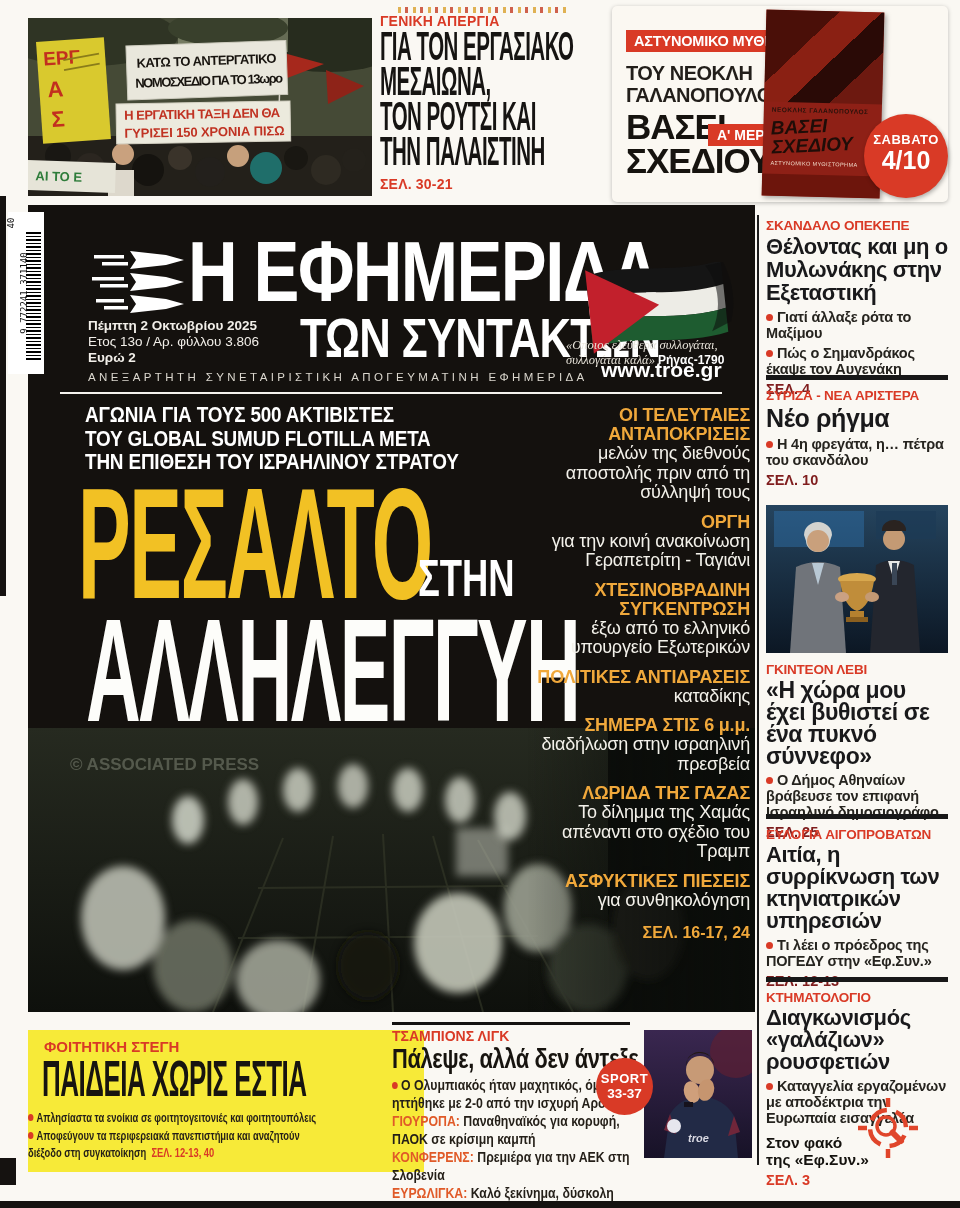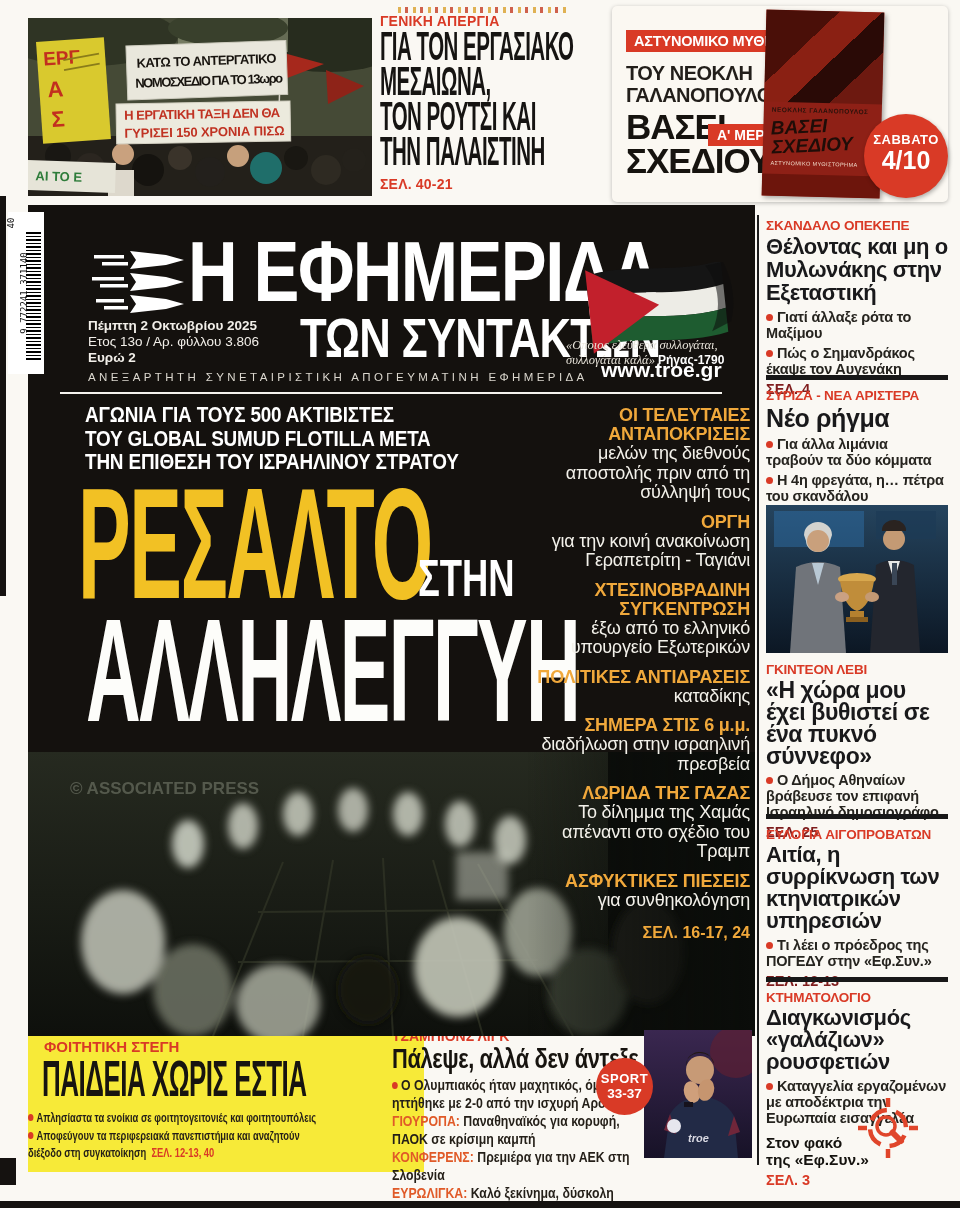--- a/index.html
+++ b/index.html
@@ -62,21 +62,21 @@
   #mh-rule{left:60px;top:392px;width:662px;height:2px;background:#f5f3ee;z-index:4;}
   
   #deck{left:85px;top:404px;color:#fff;font-weight:700;font-size:21.5px;line-height:23.5px;letter-spacing:-.2px;z-index:5;}
   #deck .cx{transform:scaleX(.88);}
   #h-yellow{left:78px;top:468px;color:#f2c124;font-size:158px;line-height:150px;font-weight:800;z-index:5;}
   #h-yellow .cx{transform:scaleX(.5);letter-spacing:-3px;}
   #h-sthn{left:418px;top:548px;color:#fff;font-size:52px;font-weight:800;z-index:5;}
   #h-sthn .cx{transform:scaleX(.7);}
   #h-white{left:86px;top:602px;color:#fdfdfa;font-size:146px;line-height:138px;font-weight:800;z-index:5;}
   #h-white .cx{transform:scaleX(.52);letter-spacing:-3px;}
-  #lead-photo{left:28px;top:728px;width:727px;height:360px;z-index:1;margin-top:24px;}
+  #lead-photo{left:28px;top:728px;width:727px;height:360px;z-index:1;}
   #mc{right:210px;top:406px;width:240px;text-align:right;z-index:6;left:auto;position:absolute;}
   .mc-item{margin-bottom:10px;}
   .mc-head{color:#f0a83b;font-weight:700;font-size:18px;line-height:19px;letter-spacing:-.2px;}
   .mc-body{color:#f3f1ea;font-size:18px;line-height:19.5px;letter-spacing:-.2px;}
   #mc-ref{color:#f0a83b;font-weight:700;font-size:16px;margin-top:14px;}
   
   #vrule{left:757px;top:215px;width:2px;height:950px;background:#1c1c1c;}
   #rightcol{left:766px;top:0;width:182px;height:1208px;}
   .story{position:absolute;left:0;width:182px;}
   .story .kick{font-size:13.5px;line-height:15px;letter-spacing:-.2px;display:block;}
@@ -175,21 +175,21 @@
       </g>
     </svg>
   </div>
 
   <div id="strike" class="abs">
     <div class="kick">ΓΕΝΙΚΗ ΑΠΕΡΓΙΑ</div>
     <div class="strike-line"><span class="cx">ΓΙΑ ΤΟΝ ΕΡΓΑΣΙΑΚΟ</span></div>
     <div class="strike-line"><span class="cx">ΜΕΣΑΙΩΝΑ,</span></div>
     <div class="strike-line"><span class="cx">ΤΟΝ ΡΟΥΤΣΙ ΚΑΙ</span></div>
     <div class="strike-line"><span class="cx">ΤΗΝ ΠΑΛΑΙΣΤΙΝΗ</span></div>
-    <div id="strike-ref" class="kick">ΣΕΛ. 40-21</div>
+    <div id="strike-ref" class="kick">ΣΕΛ. 30-21</div>
   </div>
 
   <div id="book-ad" class="abs">
     <div id="ad-cat" class="abs">ΑΣΤΥΝΟΜΙΚΟ ΜΥΘΙΣΤΟΡΗΜΑ</div>
     <div id="ad-author" class="abs">
       <div>ΤΟΥ ΝΕΟΚΛΗ</div>
       <div>ΓΑΛΑΝΟΠΟΥΛΟΥ</div>
     </div>
     <div id="ad-title" class="abs">
       <div>ΒΑΣΕΙ</div>
@@ -369,21 +369,20 @@
       <div class="rb"><span class="dot"></span><span>Γιατί άλλαξε ρότα το Μαξίμου</span></div>
       <div class="rb"><span class="dot"></span><span>Πώς ο Σημανδράκος έκαψε τον Αυγενάκη</span></div>
       <div class="pref">ΣΕΛ. 4</div>
     </div>
 
     <div class="sep" style="top:375px"></div>
 
     <div class="story" style="top:388px">
       <span class="kick">ΣΥΡΙΖΑ - ΝΕΑ ΑΡΙΣΤΕΡΑ</span>
       <h3 class="big">Νέο ρήγμα</h3>
-      <div class="rb"><span class="dot"></span><span>Για άλλα λιμάνια τραβούν τα δύο κόμματα</span></div>
       <div class="rb"><span class="dot"></span><span>Η 4η φρεγάτα, η… πέτρα του σκανδάλου</span></div>
       <div class="pref">ΣΕΛ. 10</div>
     </div>
 
     <div id="rc-photo">
       <svg width="182" height="148" viewBox="0 0 182 148">
         <defs>
           <linearGradient id="bgt" x1="0" y1="0" x2="0" y2="1">
             <stop offset="0" stop-color="#25445e"></stop>
               <stop offset="1" stop-color="#0c1724"></stop>

